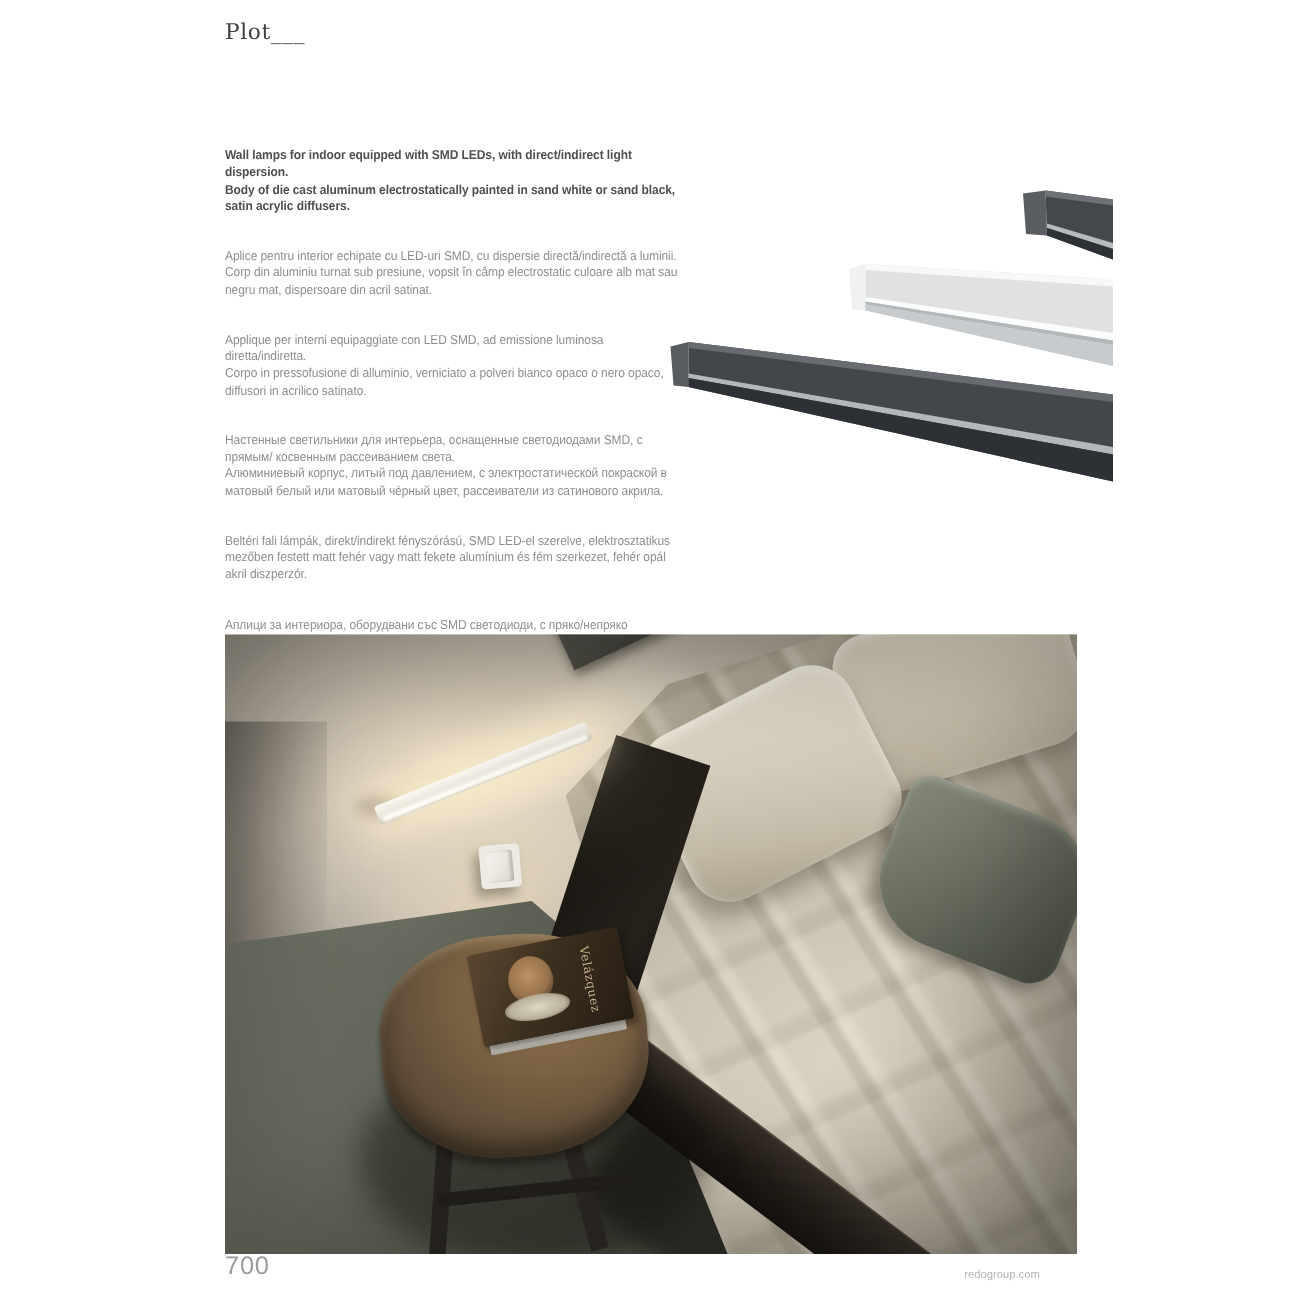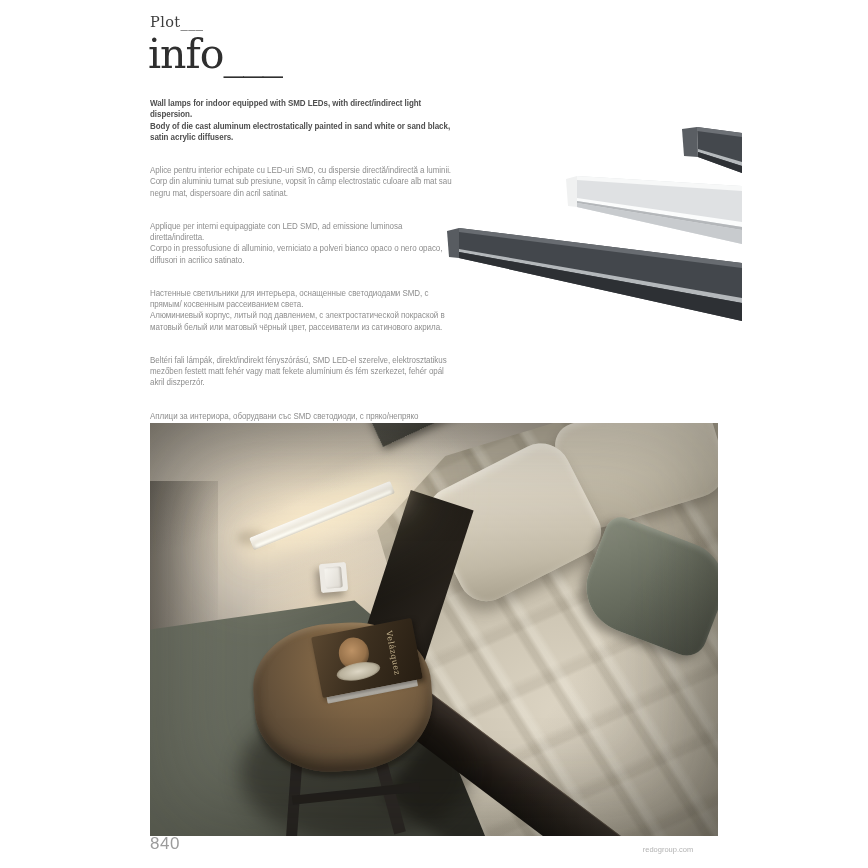--- a/index.html
+++ b/index.html
@@ -203,21 +203,20 @@
     position:absolute; left:618px; top:845px; width:100px; text-align:center;
     font-size:7.5px; color:#b3b3b3;
   }
 </style>
 </head>
 <body>
 
 <div class="page">
 
   <div class="brand">Plot___</div>
-  <div class="info-title">info___</div>
 
   <div class="text-col">
     <p class="primary">Wall lamps for indoor equipped with SMD LEDs, with direct/indirect light dispersion.
 Body of die cast aluminum electrostatically painted in sand white or sand black, satin acrylic diffusers.</p>
     <p>Aplice pentru interior echipate cu LED-uri SMD, cu dispersie directă/indirectă a luminii.
 Corp din aluminiu turnat sub presiune, vopsit în câmp electrostatic culoare alb mat sau negru mat, dispersoare din acril satinat.</p>
     <p>Applique per interni equipaggiate con LED SMD, ad emissione luminosa diretta/indiretta.
 Corpo in pressofusione di alluminio, verniciato a polveri bianco opaco o nero opaco, diffusori in acrilico satinato.</p>
     <p>Настенные светильники для интерьера, оснащенные светодиодами SMD, с прямым/ косвенным рассеиванием света.
 Алюминиевый корпус, литый под давлением, с электростатической покраской в матовый белый или матовый чёрный цвет, рассеиватели из сатинового акрила.</p>
@@ -293,16 +292,16 @@
       <div class="lamp-core"></div>
     </div>
 
     <div class="switch">
       <div class="switch-rocker"></div>
     </div>
 
     <div class="vignette"></div>
   </div>
 
-  <div class="page-number">840</div>
+  <div class="page-number">700</div>
   <div class="website">redogroup.com</div>
 
 </div>
 
 </body></html>

